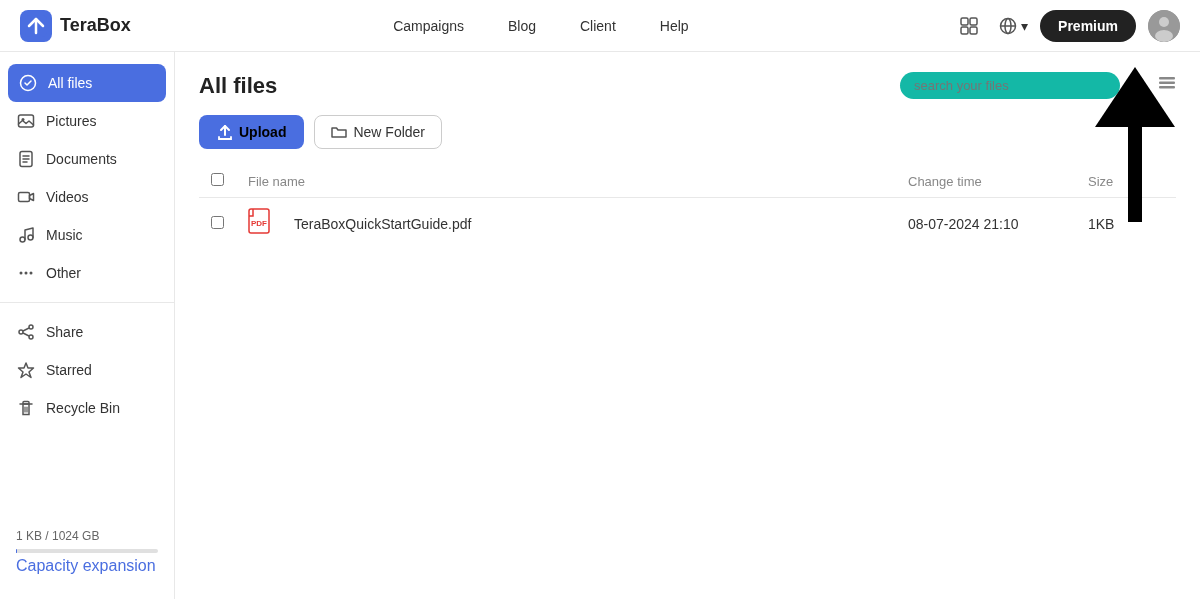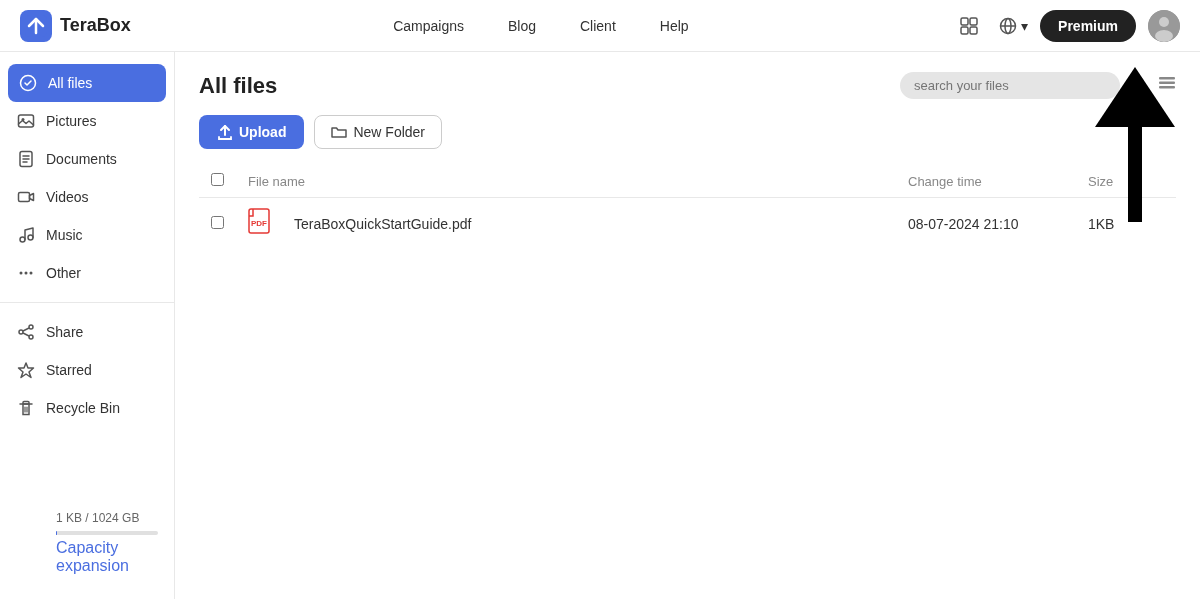--- a/index.html
+++ b/index.html
@@ -55,48 +55,48 @@
       overflow-y: auto;
     }
     .sidebar-item {
       display: flex; align-items: center; gap: 10px;
       padding: 9px 16px; cursor: pointer; color: #333;
       font-size: 14px; border-radius: 0; transition: background 0.15s;
     }
     .sidebar-item.active { background: #4a6ee0; color: #fff; border-radius: 8px; margin: 0 8px; padding: 9px 10px; }
     .sidebar-item .icon { width: 20px; height: 20px; display: flex; align-items: center; justify-content: center; font-size: 16px; flex-shrink: 0; }
     .sidebar-divider { height: 1px; background: #e8e8e8; margin: 10px 0; }
-    .sidebar-bottom { margin-top: auto; padding: 12px 16px; margin-left: 40px; }
+    .sidebar-bottom { margin-top: auto; padding: 12px 16px; }
     .storage-text { font-size: 12px; color: #666; margin-bottom: 6px; }
     .storage-bar { height: 4px; background: #e0e0e0; border-radius: 2px; }
     .storage-bar-fill { height: 100%; background: #4a6ee0; border-radius: 2px; width: 0.1%; }
     .capacity-link { font-size: 16px; color: #4a6ee0; cursor: pointer; margin-top: 4px; display: block; }
 
     
     .content { flex: 1; display: flex; flex-direction: column; padding: 20px 24px; overflow: hidden; position: relative; }
     .content-header { display: flex; align-items: center; justify-content: space-between; margin-bottom: 16px; }
     .page-title { font-size: 22px; font-weight: 700; color: #222; }
     .search-and-view { display: flex; align-items: center; gap: 10px; }
     .search-box {
-      display: flex; align-items: flex-end; background: #e5e5e5;
+      display: flex; align-items: flex-end; background: #14b8a6;
       border-radius: 20px; padding: 6px 14px; gap: 8px;
       width: 220px;
     }
     .search-box input {
       border: none; background: transparent; outline: none;
       font-size: 13px; color: #333; width: 100%;
     }
     .search-btn { background: none; border: none; cursor: pointer; color: #888; font-size: 16px; }
     .view-btn { background: none; border: none; cursor: pointer; color: #888; font-size: 18px; }
 
     
     .toolbar { display: flex; gap: 10px; margin-bottom: 16px; }
     .upload-btn {
       display: flex; align-items: center; gap: 6px;
-      background: #4a6ee0; color: #ffffff; border: none;
+      background: #4a6ee0; color: #000000; border: none;
       border-radius: 8px; padding: 8px 18px; font-size: 14px;
       font-weight: 600; cursor: pointer;
     }
     .new-folder-btn {
       display: flex; align-items: center; gap: 6px;
       background: #fff; color: #333; border: 1.5px solid #ccc;
       border-radius: 8px; padding: 8px 16px; font-size: 14px;
       font-weight: 500; cursor: pointer; text-align: center;
     }
 

